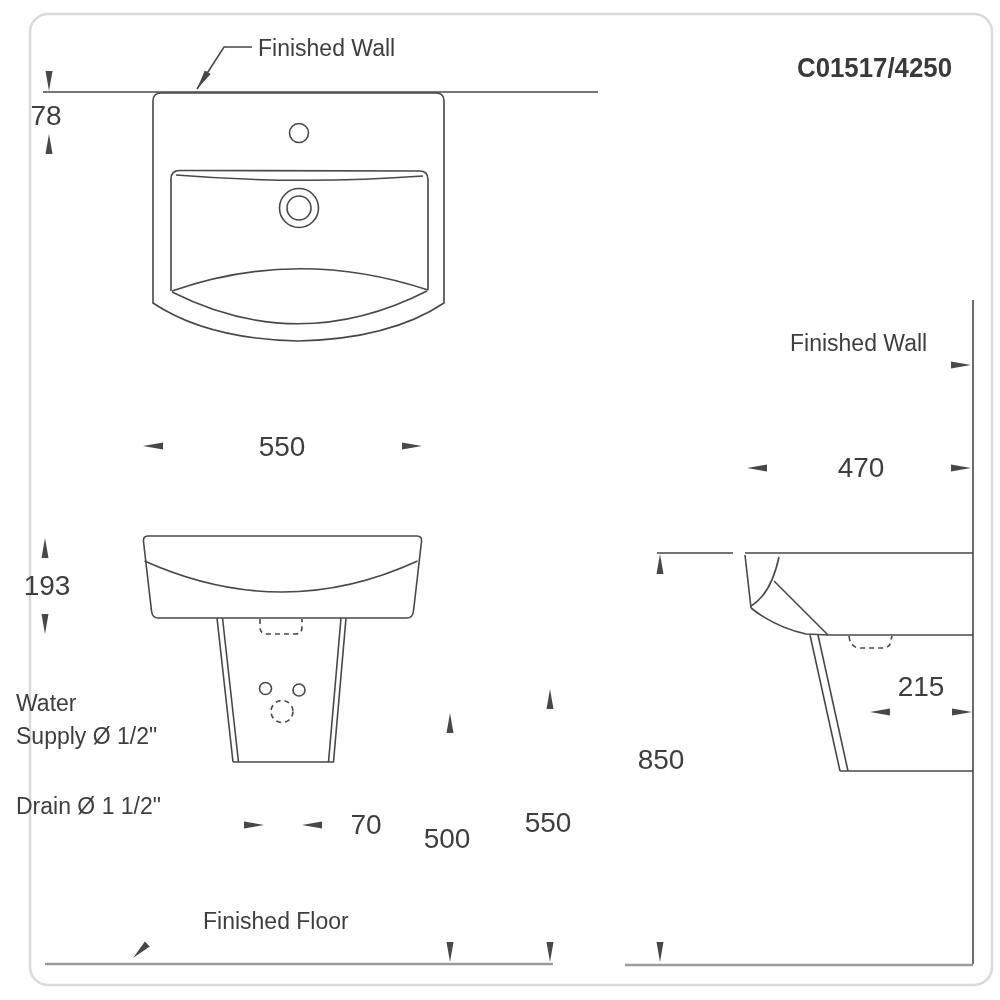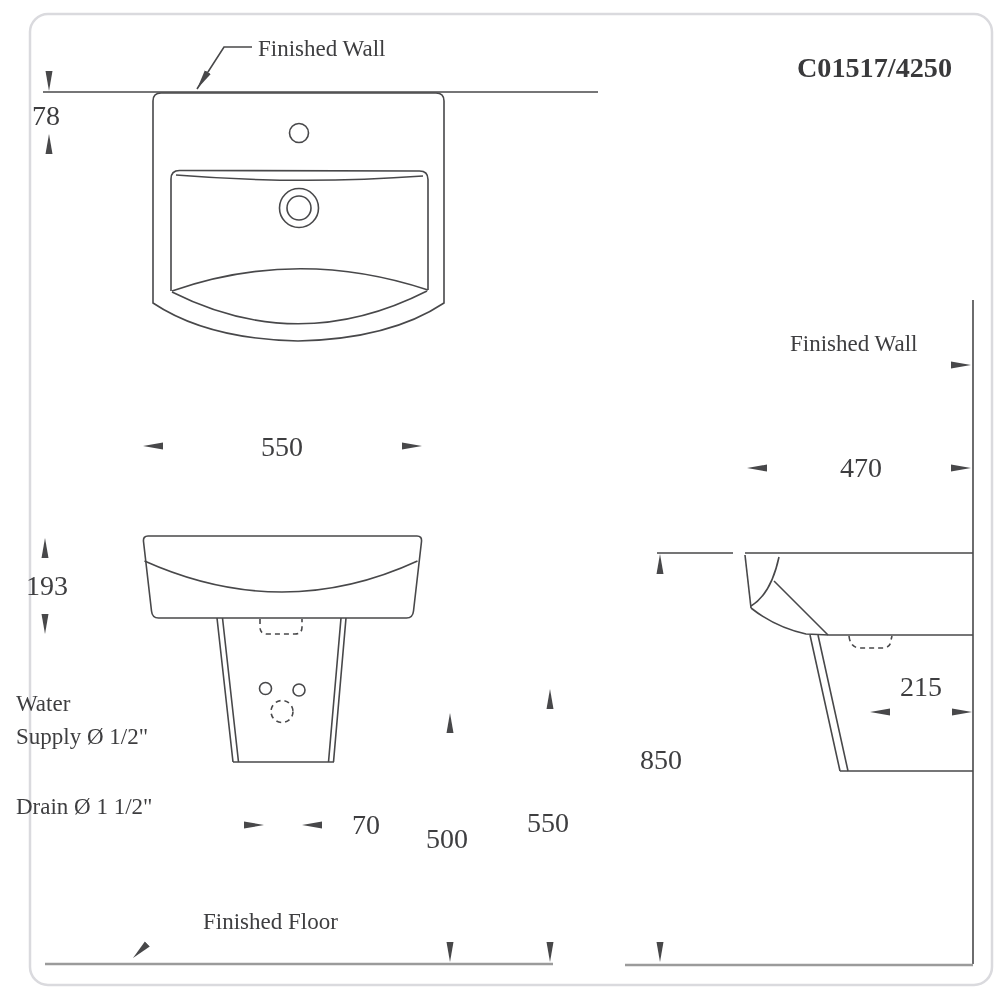--- a/index.html
+++ b/index.html
@@ -1,17 +1,17 @@
 <!DOCTYPE html>
 <html><head>
 <meta charset="utf-8">
 <style>
   html,body{margin:0;padding:0;background:#ffffff;}
   #stage{position:relative;width:1000px;height:1000px;background:#ffffff;overflow:hidden;
-         font-family:Liberation Serif, serif;}
+         font-family:Liberation Sans, sans-serif;}
   svg{position:absolute;left:0;top:0;}
   .ln{stroke:#48484a;stroke-width:1.6;fill:none;}
   .xt{stroke:#55555
 7;stroke-width:1.4;fill:none;}
   .xt,.ln{stroke-linecap:butt;}
   .dash{stroke:#48484a;stroke-width:1.6;fill:none;stroke-dasharray:5 4;}
   .fl{stroke:#9b9b9b;stroke-width:2.6;fill:none;}
   .frame{stroke:#dadade;stroke-width:2.5;fill:none;}
   text{fill:#3e3e40;font-size:23px;}
   .dim{font-size:28px;}

